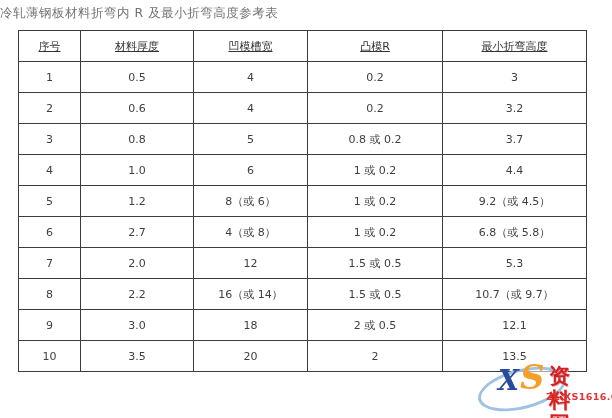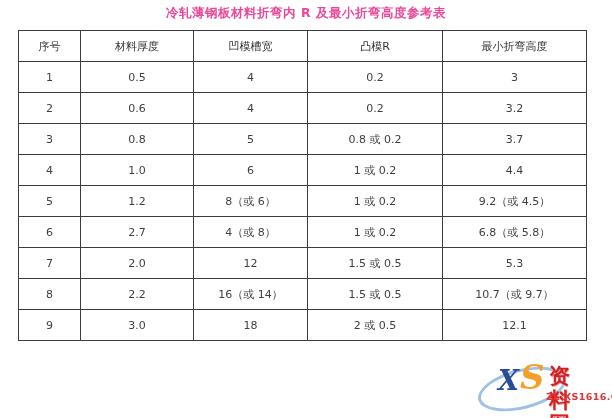--- a/index.html
+++ b/index.html
@@ -9,24 +9,24 @@
     height: 418px;
     background: #ffffff;
     font-family: "DejaVu Sans", "Liberation Sans", sans-serif;
     overflow: hidden;
   }
   .doc-title {
     position: absolute;
     top: 5px;
     left: 0;
     width: 612px;
-    text-align: center;
+    text-align: left;
     font-size: 12.5px;
-    font-weight: bold;
-    color: #ec4899;
+    font-weight: normal;
+    color: #737373;
     letter-spacing: 0.5px;
   }
   table.ref-table {
     position: absolute;
     left: 18px;
     top: 30px;
     width: 568px;
     border-collapse: collapse;
     table-layout: fixed;
   }
@@ -36,21 +36,21 @@
     text-align: center;
     vertical-align: middle;
     font-size: 11px;
     font-weight: normal;
     color: #3f3f3f;
     height: 30px;
     padding: 0 2px;
     white-space: nowrap;
     overflow: hidden;
   }
-  table.ref-table th { color: #333333; }
+  table.ref-table th { color: #333333; text-decoration: underline; }
 
   
   .watermark { position: absolute; pointer-events: none; }
   .wm-ellipse {
     position: absolute;
     left: 477px;
     top: 369px;
     width: 84px;
     height: 34px;
     border: 3px solid var(--wm-ellipse, #9fc2e2);
@@ -183,20 +183,27 @@
           <td>1.5 或 0.5</td>
           <td>10.7（或 9.7）</td>
         </tr>
         <tr>
           <td>9</td>
           <td>3.0</td>
           <td>18</td>
           <td>2 或 0.5</td>
           <td>12.1</td>
         </tr>
+        <tr>
+          <td>10</td>
+          <td>3.5</td>
+          <td>20</td>
+          <td>2</td>
+          <td>13.5</td>
+        </tr>
       </tbody>
   </table>
 
   <div class="watermark">
     <div class="wm-ellipse"></div>
     <div class="wm-x">X</div>
     <div class="wm-s">S</div>
     <div class="wm-name">资料网</div>
     <div class="wm-url">ZL.XS1616.COM</div>
   </div>

